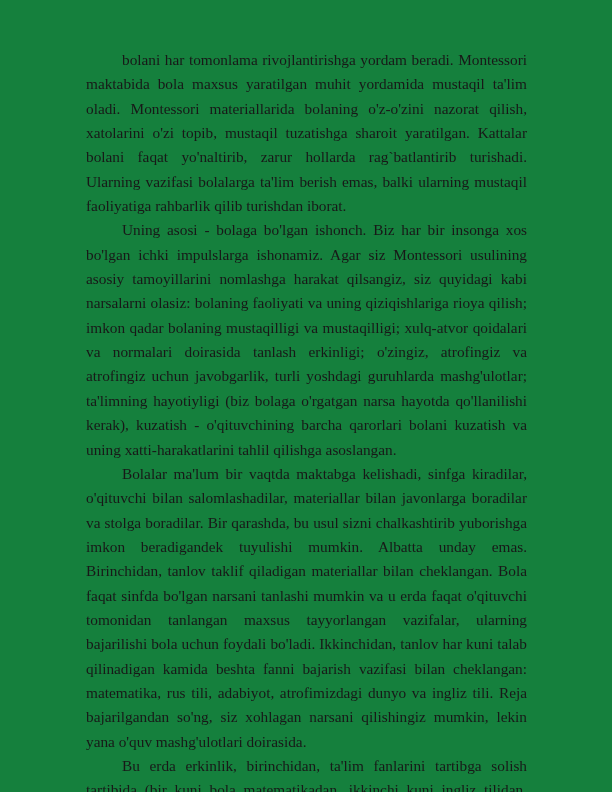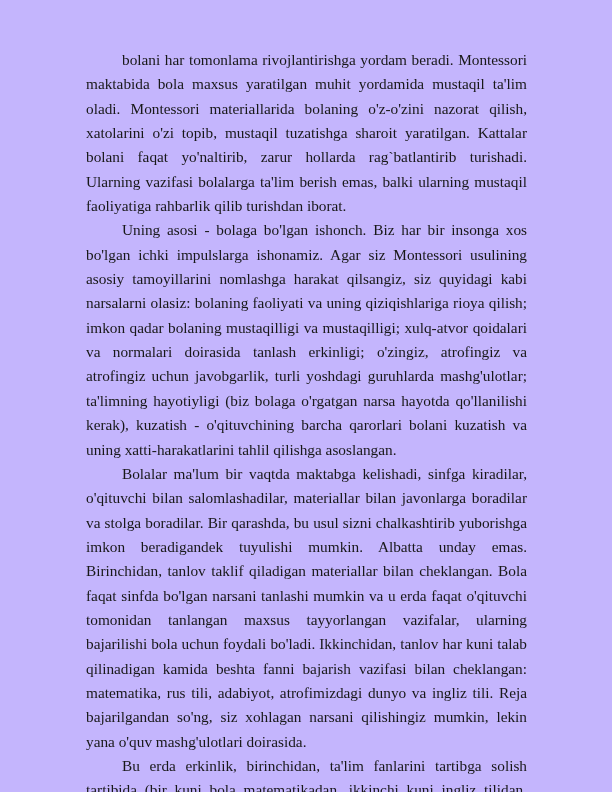--- a/index.html
+++ b/index.html
@@ -4,21 +4,21 @@
 <style>
   html, body {
     margin: 0;
     padding: 0;
     background: #ffffff;
   }
   .page {
     position: relative;
     width: 612px;
     height: 792px;
-    background: #c4b5fd;
+    background: #15803d;
     box-sizing: border-box;
     overflow: hidden;
   }
   .text-body {
     position: absolute;
     left: 86px;
     top: 48px;
     width: 441px;
   }
   .para {

